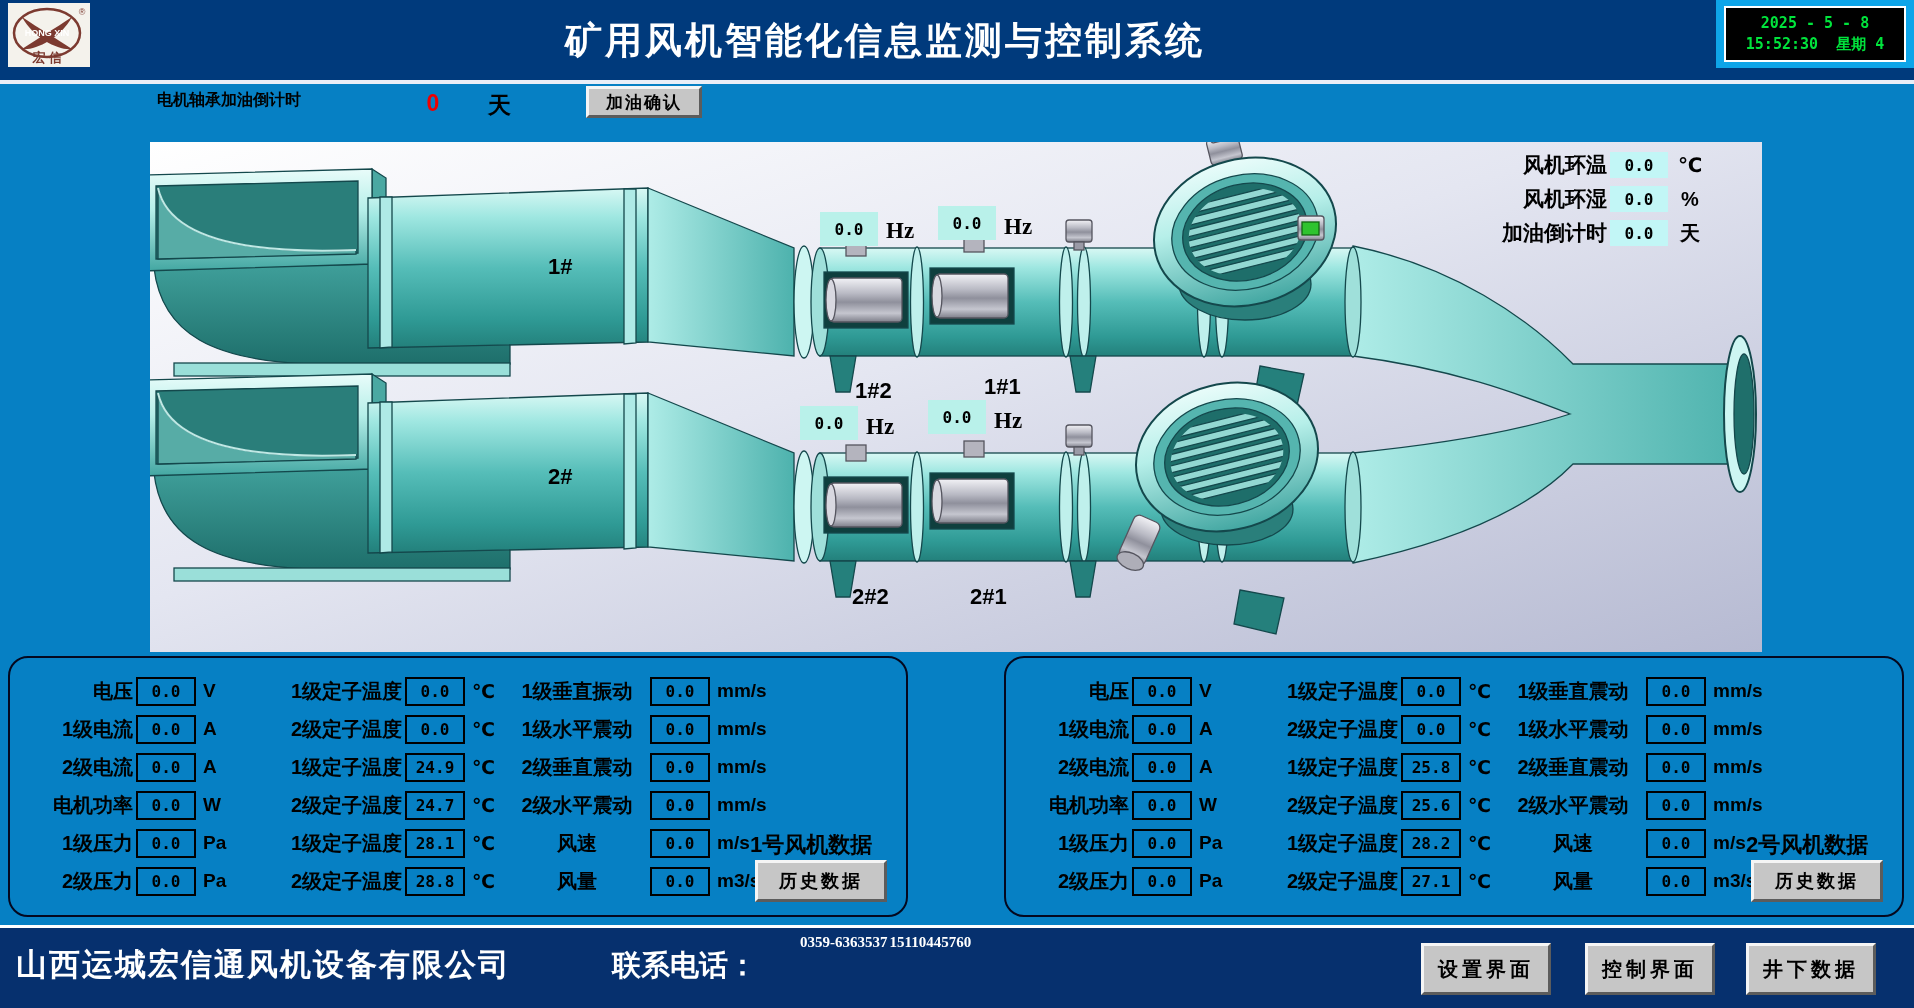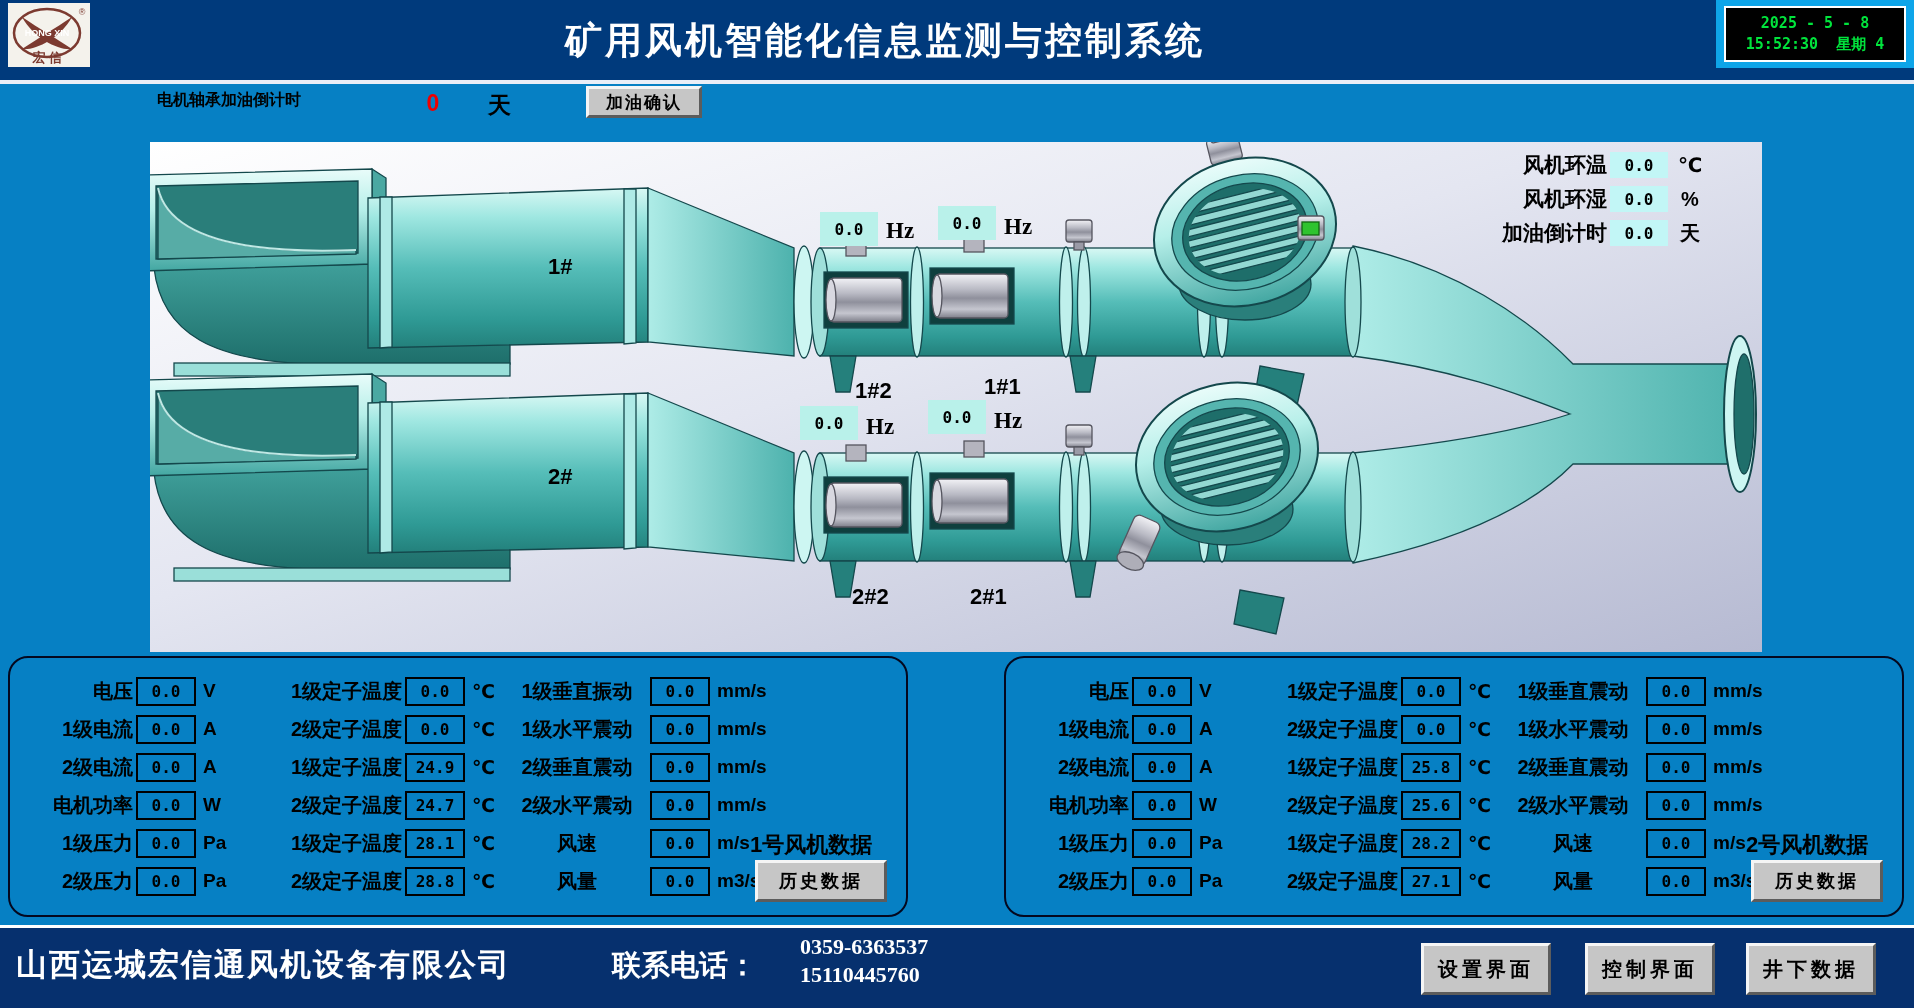--- a/index.html
+++ b/index.html
@@ -81,22 +81,22 @@
   .hist-btn{left:745px;top:202px;width:132px;height:42px;font-size:18px;letter-spacing:3px;}
   
   .footer{
     position:absolute;left:0;top:925px;width:1914px;height:83px;
     background:#06306e;border-top:3px solid #ffffff;box-sizing:border-box;color:#fff;
   }
   .company{position:absolute;left:16px;top:16px;font-family:"Liberation Serif","DejaVu Serif",serif;
     font-size:31px;font-weight:bold;letter-spacing:2px;white-space:nowrap;}
   .contact{position:absolute;left:612px;top:18px;font-family:"Liberation Serif","DejaVu Serif",serif;
     font-size:29px;font-weight:bold;white-space:nowrap;}
-  .phones{position:absolute;left:800px;top:6px;display:flex;flex-direction:column;gap:2px;
-    font-family:"Liberation Serif","DejaVu Serif",serif;font-size:22px;font-weight:bold;}
+  .phones{position:absolute;left:800px;top:6px;display:flex;flex-direction:row;gap:2px;
+    font-family:"Liberation Serif","DejaVu Serif",serif;font-size:15px;font-weight:bold;}
   .nav-btn{top:15px;width:130px;height:52px;font-size:20px;letter-spacing:4px;}
 </style>
 </head>
 <body>
 
 <div class="header">
   <div class="logo-box">
     <svg width="78" height="60" viewBox="0 0 78 60">
       <ellipse cx="37" cy="28" rx="33" ry="24" fill="none" stroke="#7c3a30" stroke-width="2.5"></ellipse>
       <path d="M12,12 C30,24 44,32 62,44 C50,46 24,34 12,12 Z" fill="#7c3a30"></path>

